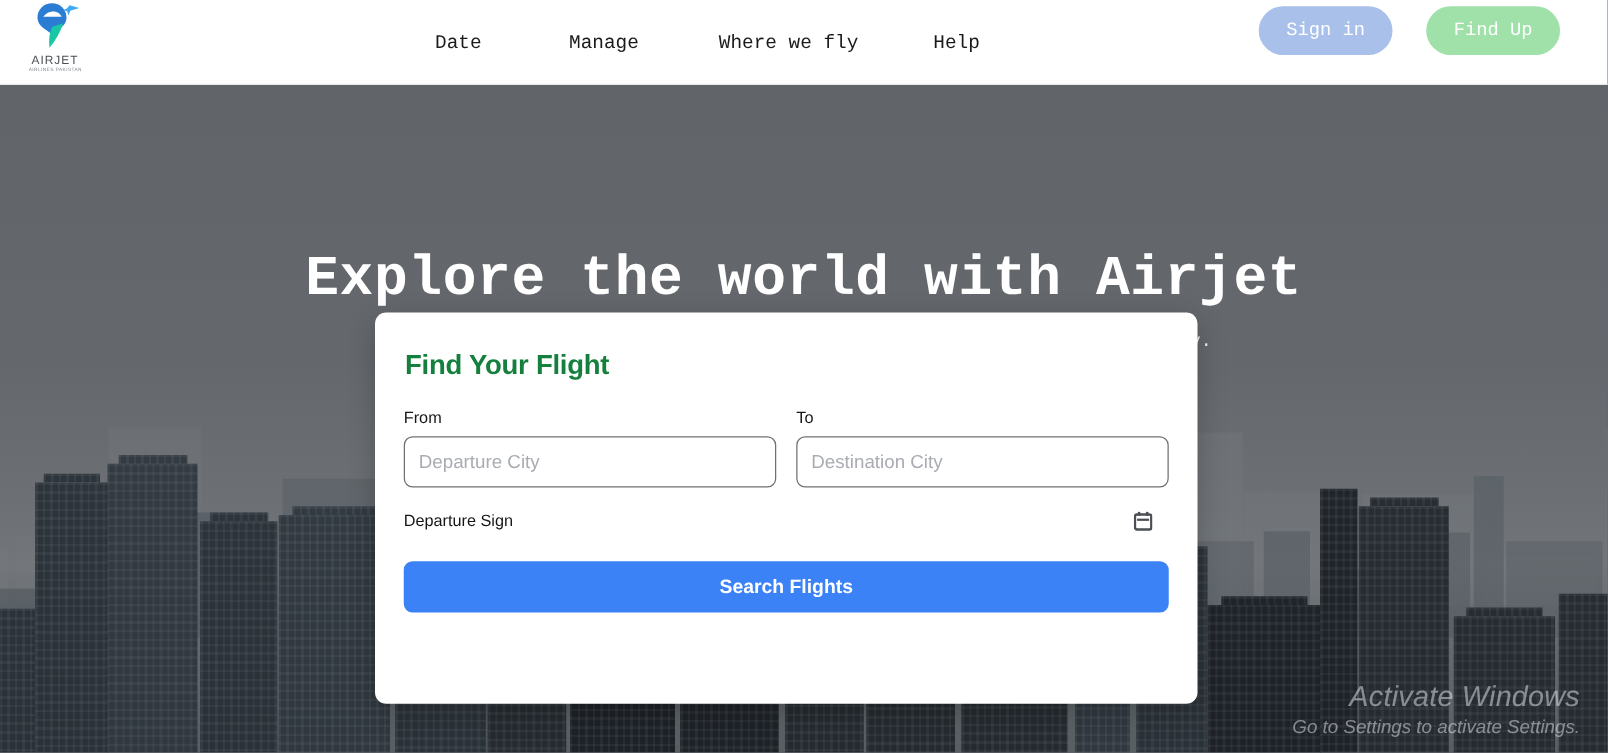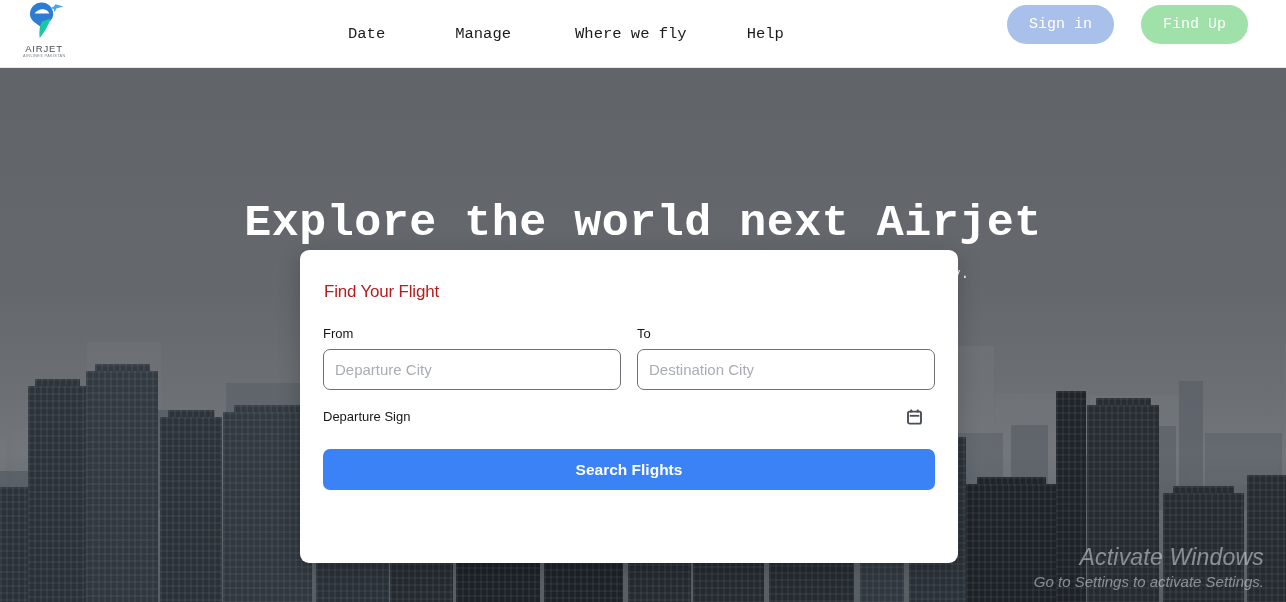--- a/index.html
+++ b/index.html
@@ -131,21 +131,21 @@
   
   .card {
     position: absolute; left: 300px; top: 250px;
     width: 658px; height: 313px;
     background: #ffffff; border-radius: 9px;
     box-shadow: 0 6px 22px rgba(0,0,0,.22);
     padding: 24px 23px 0 23px;
     z-index: 10;
   }
   .card-title {
-    font-size: 17px; font-weight: normal; color: #b91c1c;
+    font-size: 22px; font-weight: bold; color: #15803d;
     letter-spacing: -0.2px; line-height: 28px;
     margin: 4px 0 0 1px;
   }
   .row { display: flex; gap: 16px; margin-top: 19px; }
   .field { flex: 1; }
   .f-label {
     font-size: 13px; color: #161616; line-height: 17px;
     margin-bottom: 7px; display: block;
   }
   .f-input {
@@ -307,21 +307,21 @@
         <div class="tower-cap"></div>
       </div>
       <div class="tower " style="left: 1162.89px; width: 81.3799px; height: 109.182px;">
         <div class="tower-cap"></div>
       </div>
       <div class="tower " style="left: 1247.31px; width: 43.2588px; height: 127.032px;"></div>
     </div>
 
   <div class="hero-veil"></div>
 
-  <div class="hero-title">Explore the world next Airjet</div>
+  <div class="hero-title">Explore the world with Airjet</div>
   <div class="hero-sub">Discover our wide range of destinations and plan your next adventure today.</div>
 
   <div class="watermark">
     <div class="wm-1">Activate Windows</div>
     <div class="wm-2">Go to Settings to activate Settings.</div>
   </div>
 </div>
 
 <div class="card">
   <div class="card-title">Find Your Flight</div>

